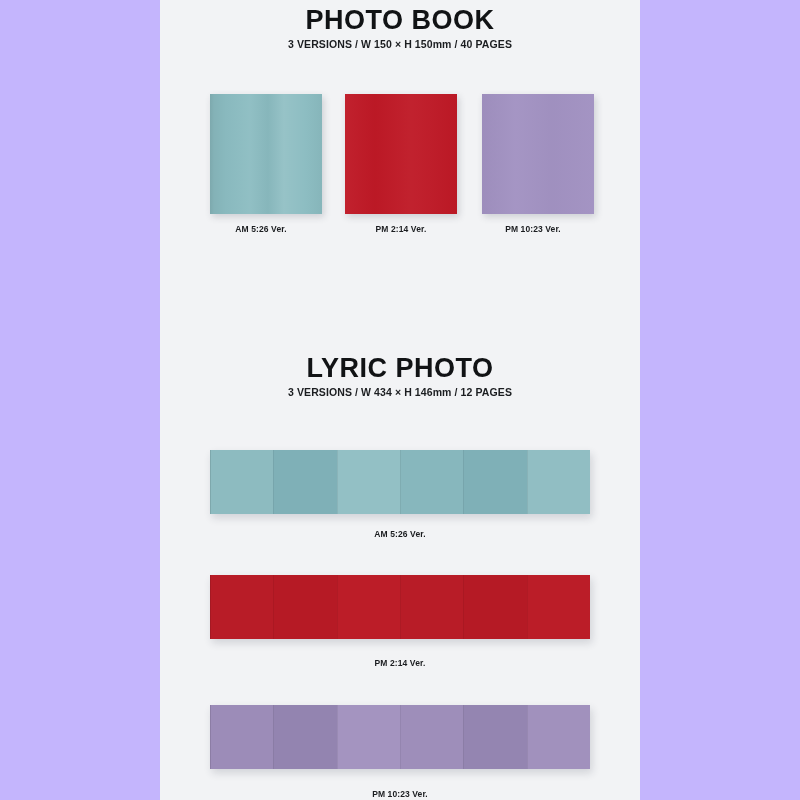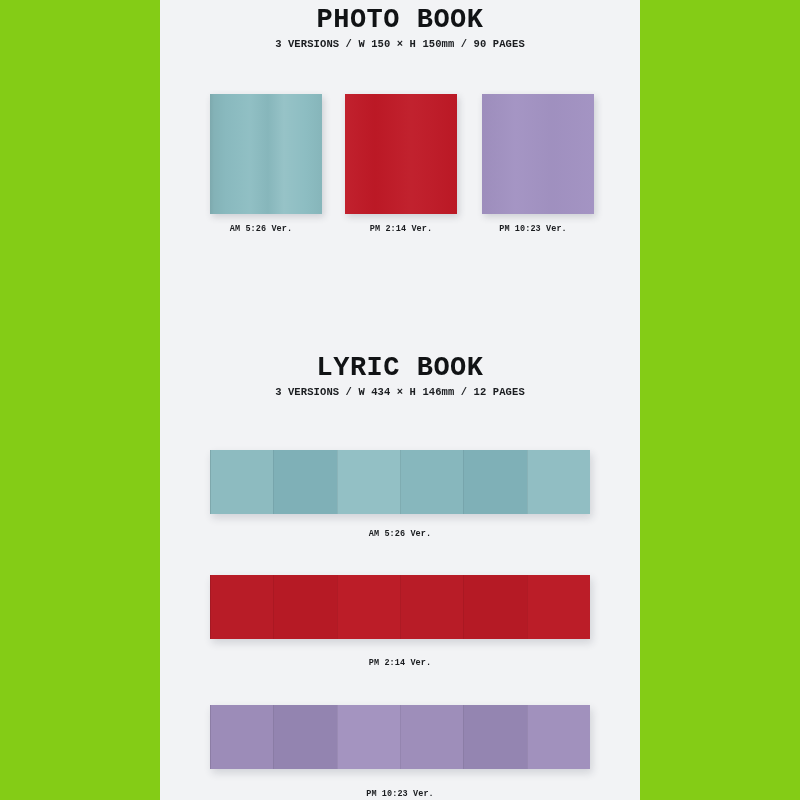--- a/index.html
+++ b/index.html
@@ -5,22 +5,21 @@
   * { box-sizing: border-box; margin: 0; padding: 0; }
   html, body {
     width: 800px; height: 800px;
     background: #ffffff;
     font-family: "Liberation Sans", sans-serif;
     overflow: hidden;
   }
   .page {
     position: relative;
     width: 800px; height: 800px;
-    background: #84cc16;
-    font-family: Liberation Mono, monospace;
+    background: #c4b5fd;
   }
   
   .content-panel {
     position: absolute;
     left: 160px; top: 0;
     width: 480px; height: 800px;
     background: #f2f3f5;
   }
 
   
@@ -144,39 +143,39 @@
   .lcap-3 { top: 789px; }
 </style>
 </head>
 <body style="background: rgb(255, 255, 255);">
 
 <div class="page">
 
   <div class="content-panel" style="background: rgb(242, 243, 245);"></div>
 
   <div class="section-title title-photo">PHOTO BOOK</div>
-  <div class="section-sub sub-photo">3 VERSIONS / W 150 × H 150mm / 90 PAGES</div>
+  <div class="section-sub sub-photo">3 VERSIONS / W 150 × H 150mm / 40 PAGES</div>
 
   <div class="covers-row">
     <div class="cover cover-1" id="cover-1" style="background: rgb(139, 188, 193);">
       <div class="sheen"></div>
     </div>
     <div class="cover cover-2" id="cover-2" style="background: rgb(191, 25, 38);">
       <div class="sheen"></div>
     </div>
     <div class="cover cover-3" id="cover-3" style="background: rgb(162, 146, 194);">
       <div class="sheen"></div>
     </div>
   </div>
 
   <div class="cover-caption cap-1">AM 5:26 Ver.</div>
   <div class="cover-caption cap-2">PM 2:14 Ver.</div>
   <div class="cover-caption cap-3">PM 10:23 Ver.</div>
 
-  <div class="section-title title-lyric">LYRIC BOOK</div>
+  <div class="section-title title-lyric">LYRIC PHOTO</div>
   <div class="section-sub sub-lyric">3 VERSIONS / W 434 × H 146mm / 12 PAGES</div>
 
   <div class="lyric-strip strip-1" id="strip-0">
     <div class="panel" style="background: rgb(141, 187, 192);"></div>
     <div class="panel" style="background: rgb(127, 176, 183);"></div>
     <div class="panel" style="background: rgb(147, 192, 197);"></div>
     <div class="panel" style="background: rgb(135, 183, 189);"></div>
     <div class="panel" style="background: rgb(127, 176, 183);"></div>
     <div class="panel" style="background: rgb(145, 190, 195);"></div>
   </div>

